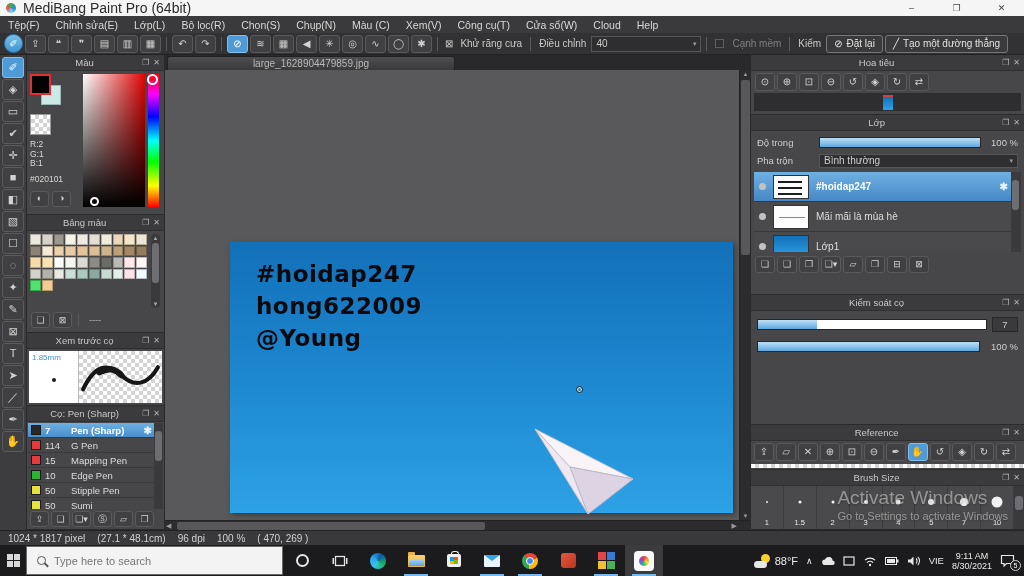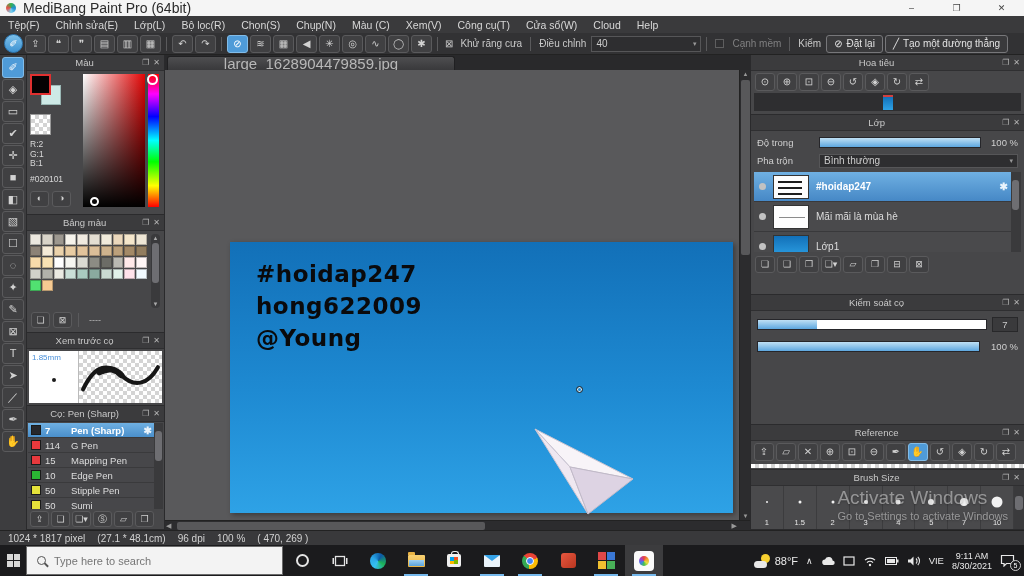--- a/index.html
+++ b/index.html
@@ -124,21 +124,21 @@
   .list-scroll { position:absolute; right:0; top:0; bottom:0; width:9px; background:#3a3a3c; }
   .list-scroll .thumb { position:absolute; top:8px; left:1px; width:7px; height:30px;
                         background:#6e6e72; border-radius:3px; }
   .brush-toolbar { height:20px; flex:0 0 20px; display:flex; align-items:center; gap:2px; padding:0 3px; }
   .brush-toolbar .icon-btn { width:19px; height:16px; font-size:9px; }
 
   
   .canvas-area { flex:1; background:#59595b; position:relative; display:flex; flex-direction:column; }
   .tabbar { height:15px; flex:0 0 15px; background:#29292b; display:flex; align-items:flex-end; }
   .tab { width:288px; height:14px; background:linear-gradient(#4e4e50,#39393b); color:#b8b8b8;
-         font-size:15px; display:flex; align-items:center; justify-content:center;
+         font-size:10px; display:flex; align-items:center; justify-content:center;
          border:1px solid #202022; border-bottom:none; border-radius:3px 3px 0 0; margin-left:2px;
          white-space:nowrap; overflow:hidden; }
   .viewport { flex:1; position:relative; overflow:hidden; }
   .artwork { position:absolute; left:65px; top:172px; width:503px; height:271px;
              background:linear-gradient(180deg,#1270b8,#1e8ad2 55%,#2ea2e6);
              box-shadow:2px 2px 5px rgba(0,0,0,.35); }
   .art-text { position:absolute; left:26px; top:16px; font-family:"DejaVu Sans", sans-serif;
               font-weight:bold; font-size:23px; color:#0a0a0c; line-height:32px; letter-spacing:.5px; }
   .plane { position:absolute; left:300px; top:180px; }
   .cursor-ring { position:absolute; left:346px; top:144px; width:7px; height:7px;

